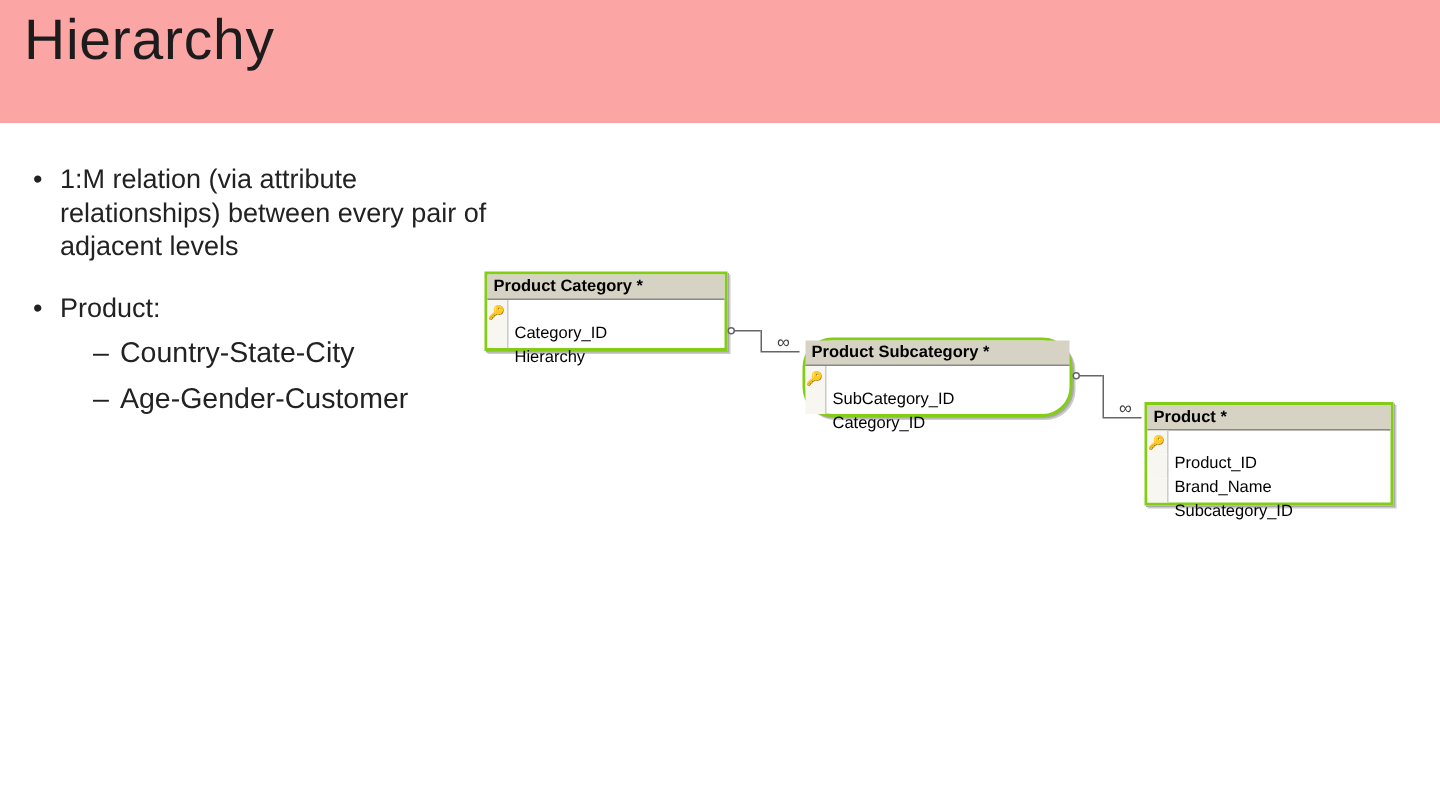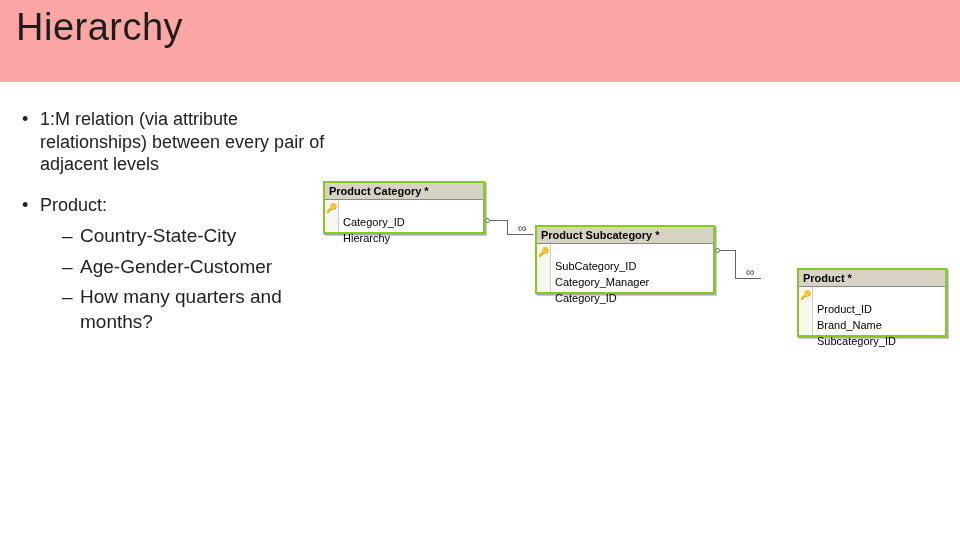--- a/index.html
+++ b/index.html
@@ -76,59 +76,54 @@
 </div>
 
 <div class="content">
   <ul class="bullets">
     <li>1:M relation (via attribute relationships) between every pair of adjacent levels</li>
     <li>
       <span>Product:</span>
       <ul class="dashes">
         <li>Country-State-City</li>
         <li>Age-Gender-Customer</li>
-        <li>How many quarters and months?</li>
       </ul>
     </li>
   </ul>
 </div>
 
 <div class="entity" style="left:323px; top:181px; width:162px;">
   <div class="entity-title">Product Category *</div>
   <div class="entity-row">
     <span class="iconcell">
         <span class="key-icon">🔑</span>
       </span>
     <span class="label">Category_ID</span>
   </div>
   <div class="entity-row">
     <span class="iconcell"></span>
     <span class="label">Hierarchy</span>
   </div>
 </div>
 
-<div class="entity" style="left:535px; top:225px; width:180px;">
+<div class="entity" style="left:535px; top:225px; width:180px;border-radius:20px;">
   <div class="entity-title">Product Subcategory *</div>
   <div class="entity-row">
     <span class="iconcell">
         <span class="key-icon">🔑</span>
       </span>
     <span class="label">SubCategory_ID</span>
   </div>
   <div class="entity-row">
     <span class="iconcell"></span>
-    <span class="label">Category_Manager</span>
-  </div>
-  <div class="entity-row">
-    <span class="iconcell"></span>
     <span class="label">Category_ID</span>
   </div>
 </div>
 
-<div class="entity" style="left:797px; top:268px; width:150px;">
+<div class="entity" style="left:763px; top:268px; width:166px;">
   <div class="entity-title">Product *</div>
   <div class="entity-row">
     <span class="iconcell">
         <span class="key-icon">🔑</span>
       </span>
     <span class="label">Product_ID</span>
   </div>
   <div class="entity-row">
     <span class="iconcell"></span>
     <span class="label">Brand_Name</span>

